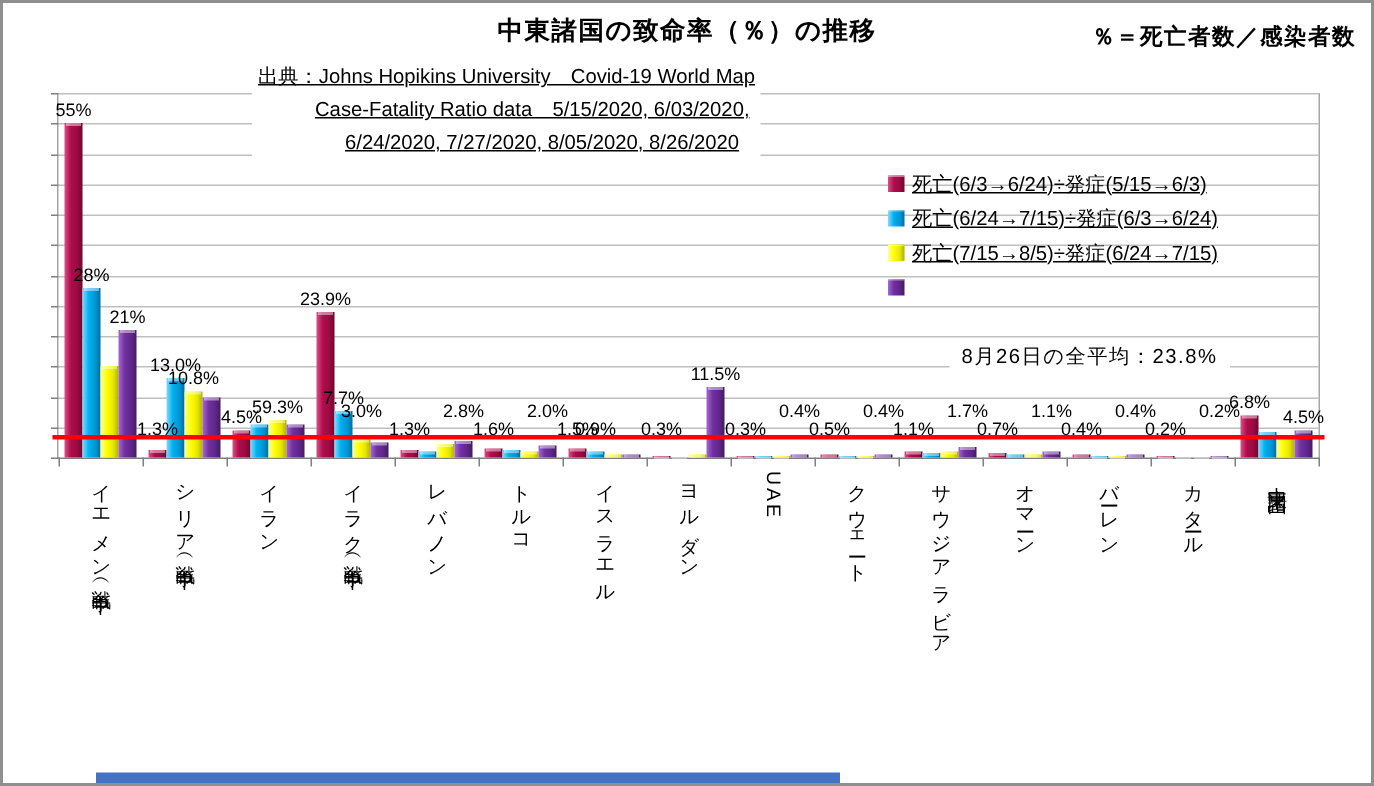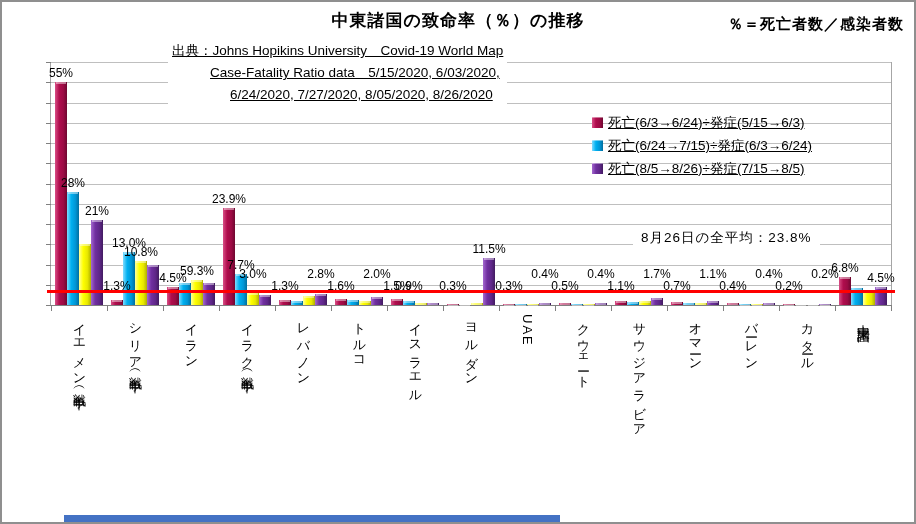--- a/index.html
+++ b/index.html
@@ -19,21 +19,21 @@
   .source{
     position:absolute;top:40px;left:168px;font-size:13.5px;line-height:22px;
     background:#fff;padding:0 4px;z-index:4;text-decoration:underline;
   }
   .source .l2{padding-left:38px;}
   .source .l3{padding-left:58px;}
   
   #plot{
     position:absolute;left:38px;top:62px;width:840px;height:243px;
     border-left:1px solid #a6a6a6;border-right:1px solid #a6a6a6;
-    border-bottom:1px solid #808080;box-sizing:content-box;overflow:visible;z-index:1;margin-left:12px;
+    border-bottom:1px solid #808080;box-sizing:content-box;overflow:visible;z-index:1;
   }
   .gridline{position:absolute;left:0;width:840px;height:1px;background:#bfbfbf;}
   .ytick{position:absolute;left:-5px;width:5px;height:1px;background:#808080;}
   .xtick{position:absolute;width:1px;height:6px;background:#808080;top:243px;}
   .bar{position:absolute;bottom:0;width:12px;z-index:2;}
   .bar::before{content:'';position:absolute;top:0;left:1px;right:1px;height:2px;background:rgba(255,255,255,.45);}
   .s0{background:linear-gradient(90deg,#d94f86 0%,#b00d4d 35%,#9c0b44 70%,#6f0730 100%);}
   .s1{background:linear-gradient(90deg,#7fdcff 0%,#00b0f0 35%,#0096d6 70%,#006e9e 100%);}
   .s2{background:linear-gradient(90deg,#ffff9e 0%,#ffff00 35%,#e8e800 70%,#b0b000 100%);}
   .s3{background:linear-gradient(90deg,#a468cf 0%,#7030a0 35%,#5f2789 70%,#421b60 100%);}
@@ -258,20 +258,23 @@
 <div class="legend" id="legend">
     <div class="legend-row">
       <div class="swatch s0"></div>
       <div class="legend-label">死亡(6/3→6/24)÷発症(5/15→6/3)</div>
     </div>
     <div class="legend-row">
       <div class="swatch s1"></div>
       <div class="legend-label">死亡(6/24→7/15)÷発症(6/3→6/24)</div>
     </div>
     <div class="legend-row">
+      <div class="swatch s2"></div>
+      <div class="legend-label">死亡(7/15→8/5)÷発症(6/24→7/15)</div>
+    </div>
+    <div class="legend-row">
       <div class="swatch s3"></div>
-      <div class="legend-label">死亡(8/5→8/26)÷発症(7/15→8/5)</div>
     </div>
   </div>
 
 <div class="annotation">8月26日の全平均：23.8%</div>
 
 <div class="bottom-strip"></div>
 
 </body></html>

